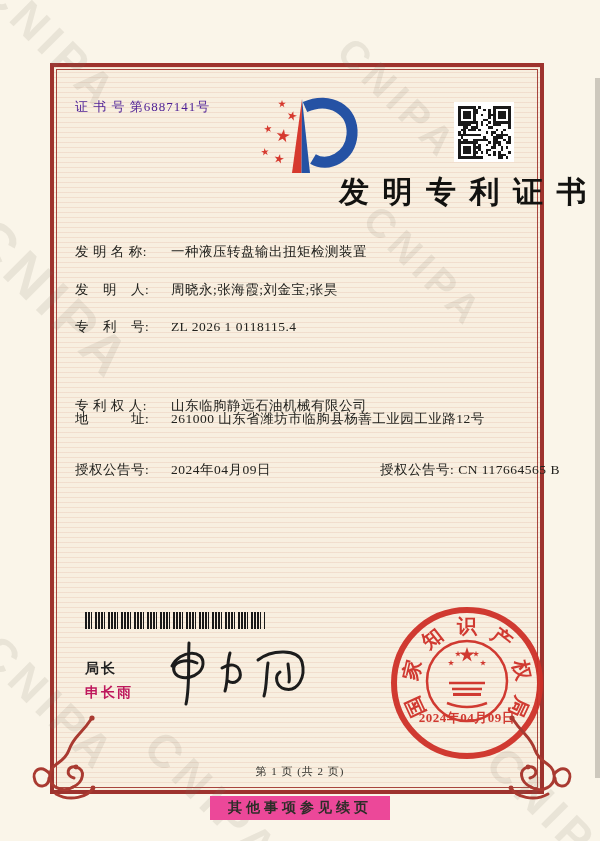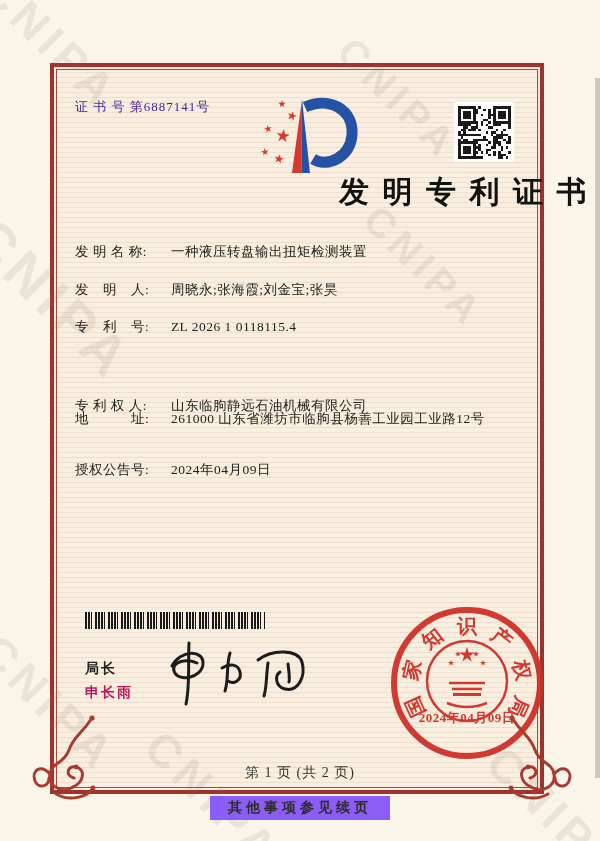--- a/index.html
+++ b/index.html
@@ -82,25 +82,25 @@
     font-size:20px; font-weight:bold; color:#ce2f27; line-height:22px;
   }
   .seal-date{
     position:absolute; left:0; top:104px; width:100%; text-align:center;
     font-size:13px; font-weight:bold; color:#ce2f27; letter-spacing:0.5px;
   }
   .seal svg{ position:absolute; left:0; top:0; }
   
   .page-indicator{
     position:absolute; left:0; top:764px; width:100%; text-align:center;
-    font-size:14px; color:#33332e; z-index:4; letter-spacing:1px;
+    font-size:11px; color:#33332e; z-index:4; letter-spacing:1px;
   }
   .continuation-note{
     position:absolute; left:50%; top:796px; transform:translateX(-50%);
-    background:#8b5cf6; padding:3px 18px; font-size:14px; font-weight:600;
+    background:#ec4899; padding:3px 18px; font-size:14px; font-weight:600;
     letter-spacing:4px; color:#2d2d28; z-index:4; white-space:nowrap;
   }
   .flourish{ position:absolute; z-index:5; }
   .flourish.left{ left:26px; top:712px; }
   .flourish.right{ right:22px; top:712px; transform:scaleX(-1); }
 </style>
 </head>
 <body>
 
 <div class="page">
@@ -294,20 +294,24 @@
     <span class="field-label">专 利 权 人:</span>
     <span>山东临朐静远石油机械有限公司</span>
   </div>
   <div class="field-row" style="top:410px;">
     <span class="field-label">地　　　址:</span>
     <span>261000 山东省潍坊市临朐县杨善工业园工业路12号</span>
   </div>
   <div class="field-row" style="top:461px; width:460px;">
     <span class="field-label">授权公告号:</span>
     <span>2024年04月09日</span>
+    <span class="field-pair2">
+      <span>授权公告号:</span>
+      <span>CN 117664565 B</span>
+    </span>
   </div>
 
 
   <div class="barcode"></div>
 
   <div class="sig-title">局长</div>
   <div class="sig-name">申长雨</div>
   <div class="sig-script">
     <svg width="170" height="72" viewBox="0 0 170 72" fill="none" stroke="#1c1c1c" stroke-width="3" stroke-linecap="round">
       <path d="M22,30 C30,14 54,13 53,28 C52,42 28,47 24,35 C21,26 36,22 47,27"></path>

